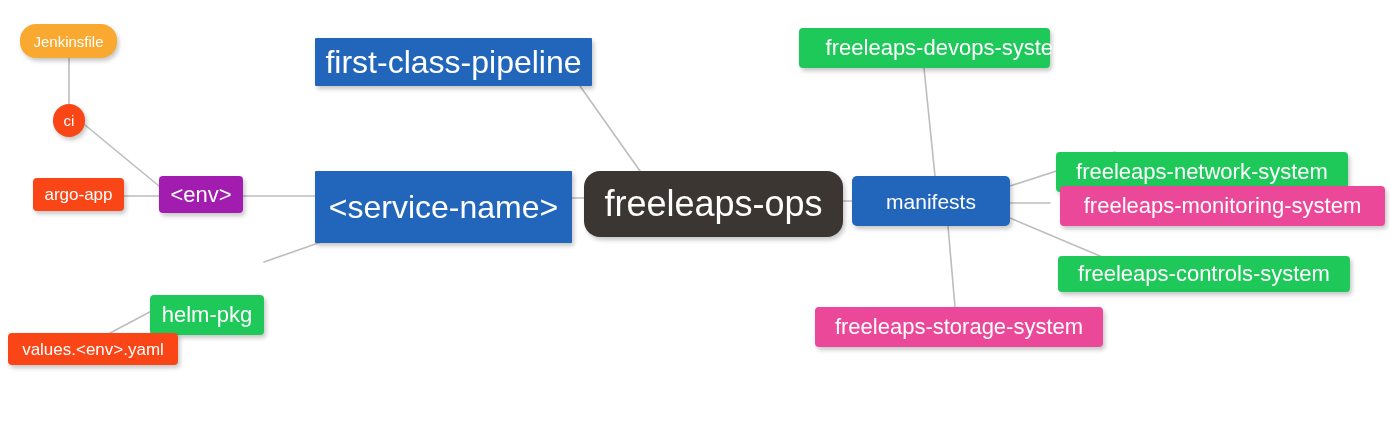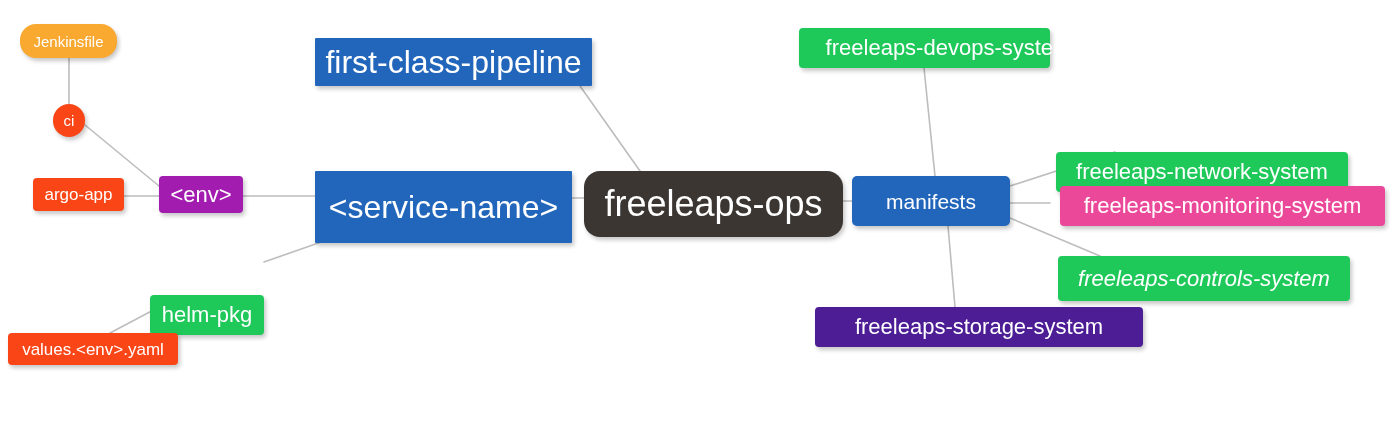--- a/index.html
+++ b/index.html
@@ -107,20 +107,20 @@
       </div>
       <div class="node tier-leaf" style="left: 799px; top: 28px; width: 251px; height: 40px; background: rgb(30, 201, 90); padding-left: 48px;">
         <span>freeleaps-devops-system</span>
       </div>
       <div class="node tier-leaf" style="left: 1056px; top: 112px; width: 292px; height: 40px; background: rgb(30, 201, 90); margin-top: 40px;">
         <span>freeleaps-network-system</span>
       </div>
       <div class="node tier-leaf" style="left: 1050px; top: 186px; width: 325px; height: 40px; background: #ec4899; margin-left: 10px;">
         <span>freeleaps-monitoring-system</span>
       </div>
-      <div class="node tier-leaf" style="left: 1058px; top: 256px; width: 292px; height: 45px; background: rgb(30, 201, 90); font-style: italic;">
+      <div class="node tier-leaf" style="left: 1058px; top: 256px; width: 292px; height: 36px; background: rgb(30, 201, 90);">
         <span>freeleaps-controls-system</span>
       </div>
-      <div class="node tier-leaf" style="left: 815px; top: 307px; width: 328px; height: 40px; background: #4c1d95;">
+      <div class="node tier-leaf" style="left: 815px; top: 307px; width: 288px; height: 40px; background: #ec4899;">
         <span>freeleaps-storage-system</span>
       </div>
     </div>
 </div>
 
 </body></html>

